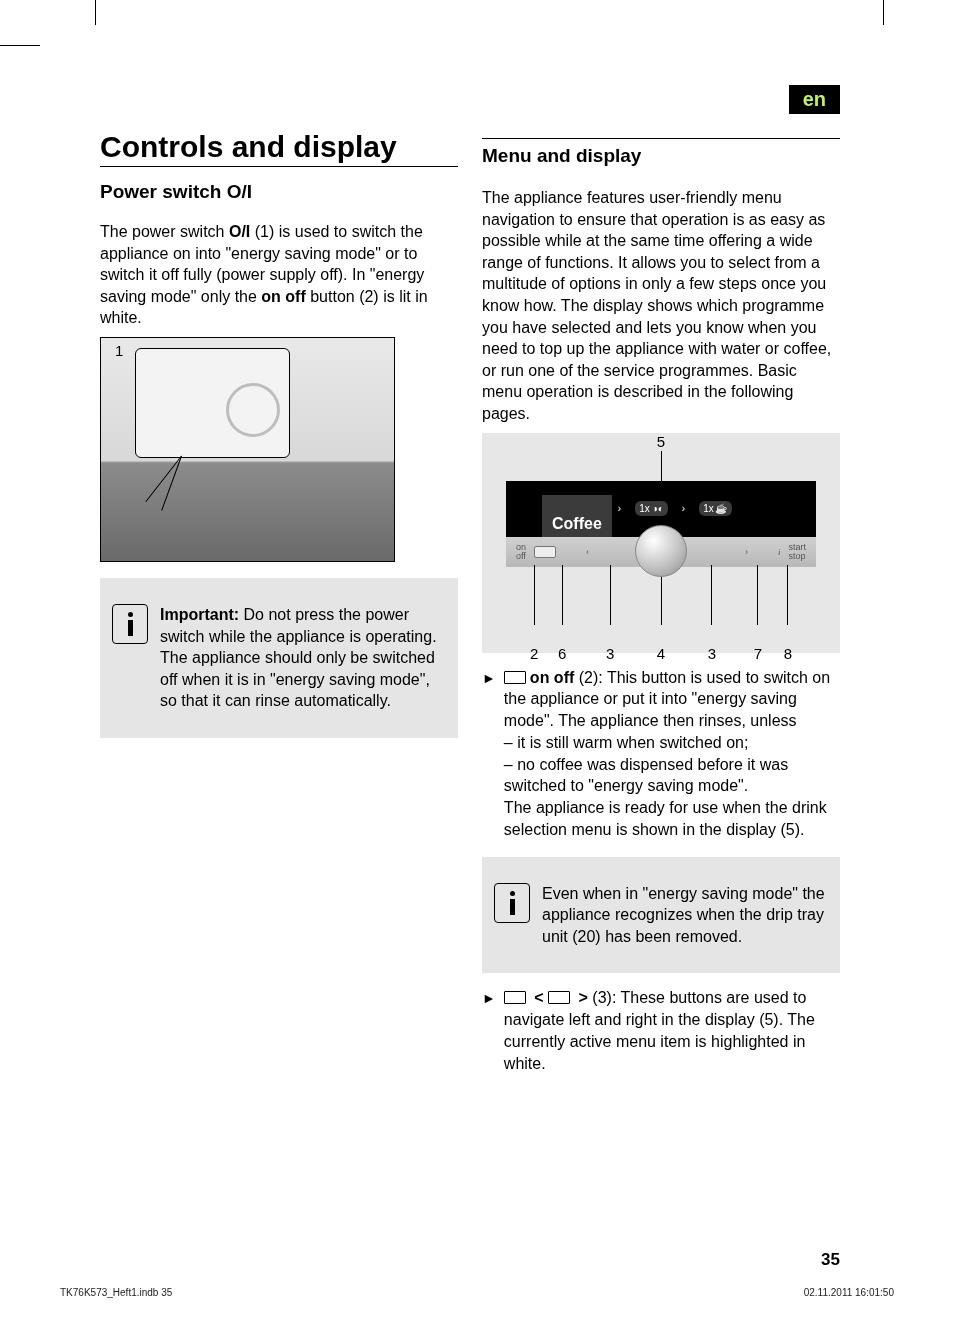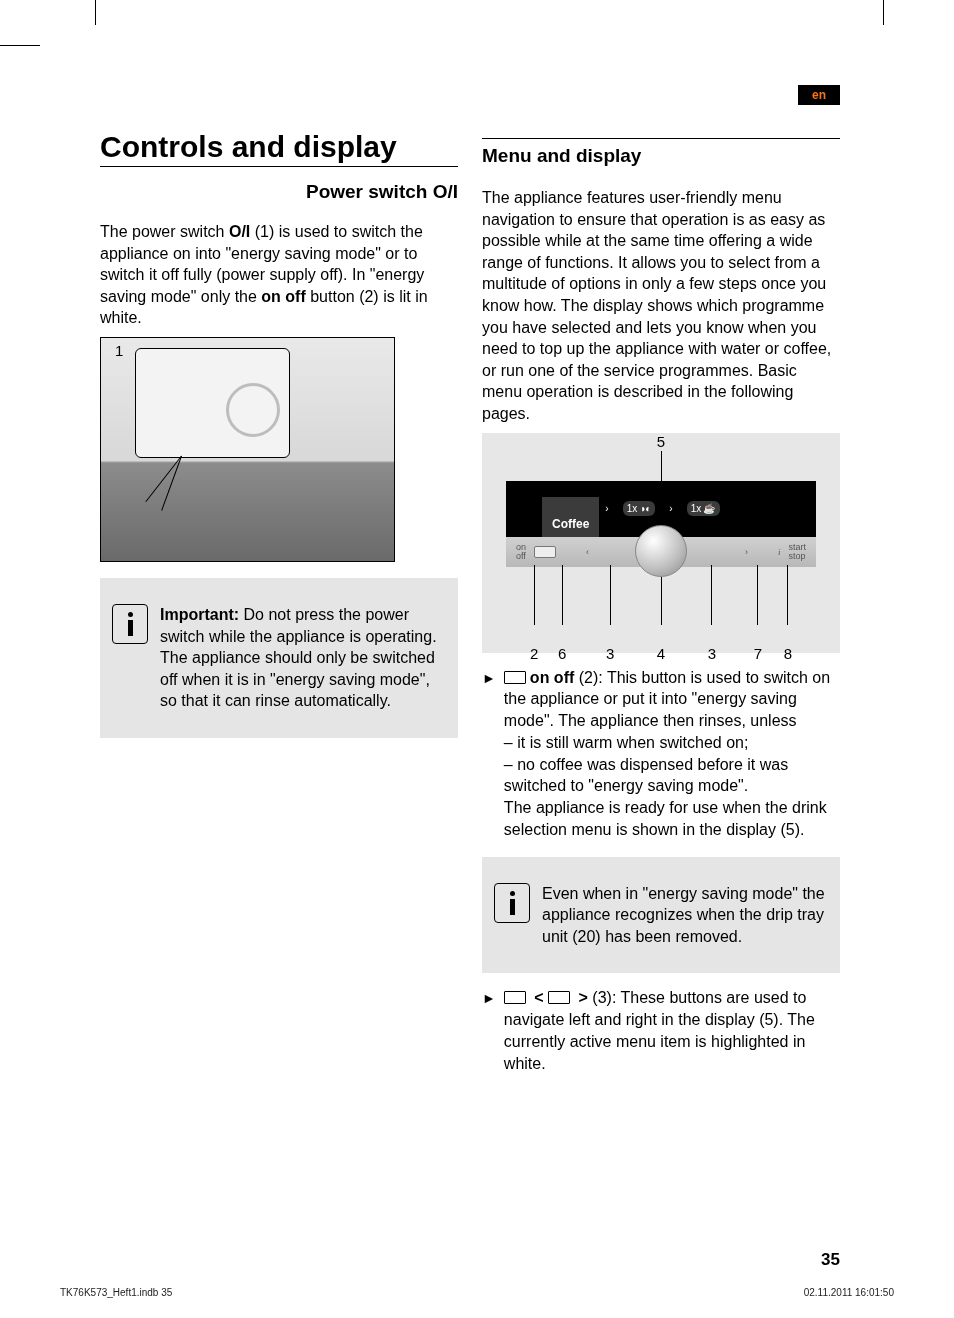--- a/index.html
+++ b/index.html
@@ -9,31 +9,31 @@
     width: 954px;
     height: 1318px;
     position: relative;
     color: #000;
   }
   .crop-tl-h { position: absolute; top: 45px; left: 0; width: 40px; height: 1px; background: #000; }
   .crop-tl-v { position: absolute; top: 0; left: 95px; width: 1px; height: 25px; background: #000; }
   .crop-tr-v { position: absolute; top: 0; right: 70px; width: 1px; height: 25px; background: #000; }
   .lang-tab {
     position: absolute; top: 85px; right: 114px;
-    background: #000; color: #f97316; font-weight: bold;
-    padding: 3px 14px; font-size: 12px;
+    background: #000; color: #bef264; font-weight: bold;
+    padding: 3px 14px; font-size: 20px;
   }
   .page {
     position: absolute; top: 130px; left: 100px; right: 114px;
     display: flex; gap: 24px;
   }
   .col { flex: 1; min-width: 0; }
   .col-rule { border-top: 1.5px solid #000; margin-bottom: 6px; }
   h1.main-title { font-size: 30px; font-weight: bold; margin-bottom: 2px; }
-  h2.sub-title { font-size: 19px; font-weight: bold; margin: 14px 0 18px 0; text-align: right; }
+  h2.sub-title { font-size: 19px; font-weight: bold; margin: 14px 0 18px 0; }
   h2.sub-title-top { font-size: 19px; font-weight: bold; margin: 6px 0 20px 0; }
   p.body { font-size: 16px; line-height: 1.35; margin-bottom: 8px; }
   .b { font-weight: bold; }
 
   .fig1 {
     width: 295px; height: 225px; border: 1px solid #000; position: relative; margin-top: 6px;
     background: linear-gradient(180deg,#e9e9e9 0%,#d8d8d8 55%,#8c8c8c 56%,#6a6a6a 100%);
     overflow: hidden;
   }
   .fig1 .inset {
@@ -71,21 +71,21 @@
   .fig2 {
     width: 100%; height: 220px; background: #e7e7e7; position: relative; margin-top: 6px;
   }
   .fig2 .lbl5top { position:absolute; top:0px; left:50%; transform:translateX(-50%); font-size:15px;}
   .fig2 .lbl5line { position:absolute; top:18px; left:50%; width:1px; height:30px; background:#000;}
   .fig2 .blk {
     position:absolute; top:48px; left:24px; right:24px; height:56px; background:#000;
     display:flex; align-items:center; color:#fff; font-size:11px;
   }
   .fig2 .blk .coffee {
-    background:#3b3b3b; padding:20px 10px; font-weight:bold; margin-left:36px; font-size:12px;margin-top:30px;
+    background:#3b3b3b; padding:20px 10px; font-weight:bold; margin-left:36px; font-size:16px;margin-top:30px;
   }
   .fig2 .blk .rest { display:flex; gap:14px; align-items:center; margin-left:6px; font-size:10px;}
   .fig2 .blk .pill { background:#3b3b3b; padding:2px 4px; display:flex; align-items:center; gap:2px;border-radius:6px;}
   .fig2 .panel {
     position:absolute; top:104px; left:24px; right:24px; height:30px;
     background: linear-gradient(#d0d0d0,#b8b8b8);
     display:flex; align-items:center; justify-content:space-between;
     padding: 0 10px; font-size:9px; color:#555;
   }
   .fig2 .panel .grp{display:flex;align-items:center;gap:8px;}

